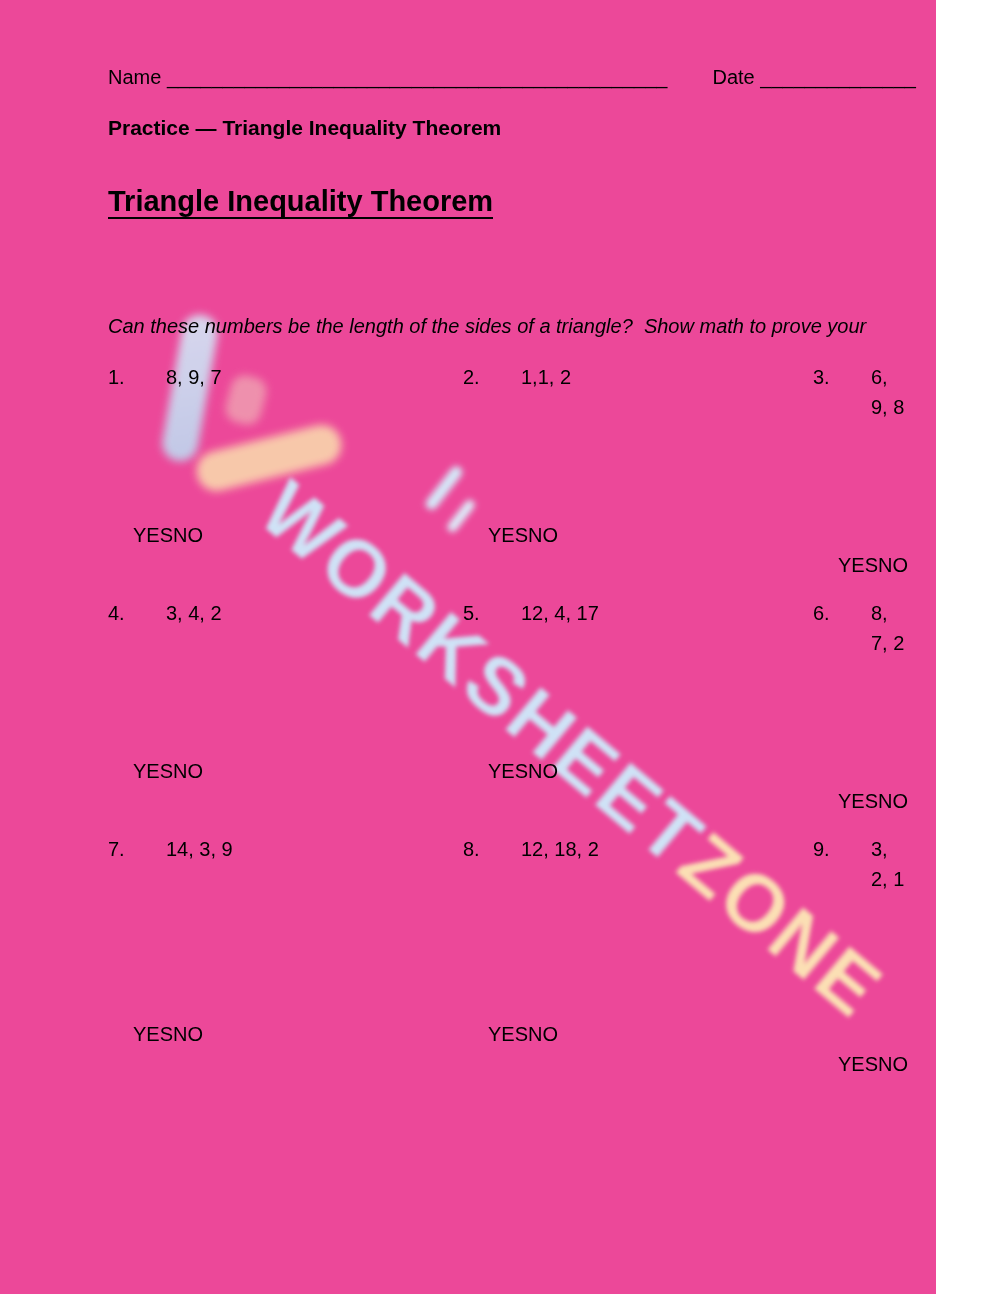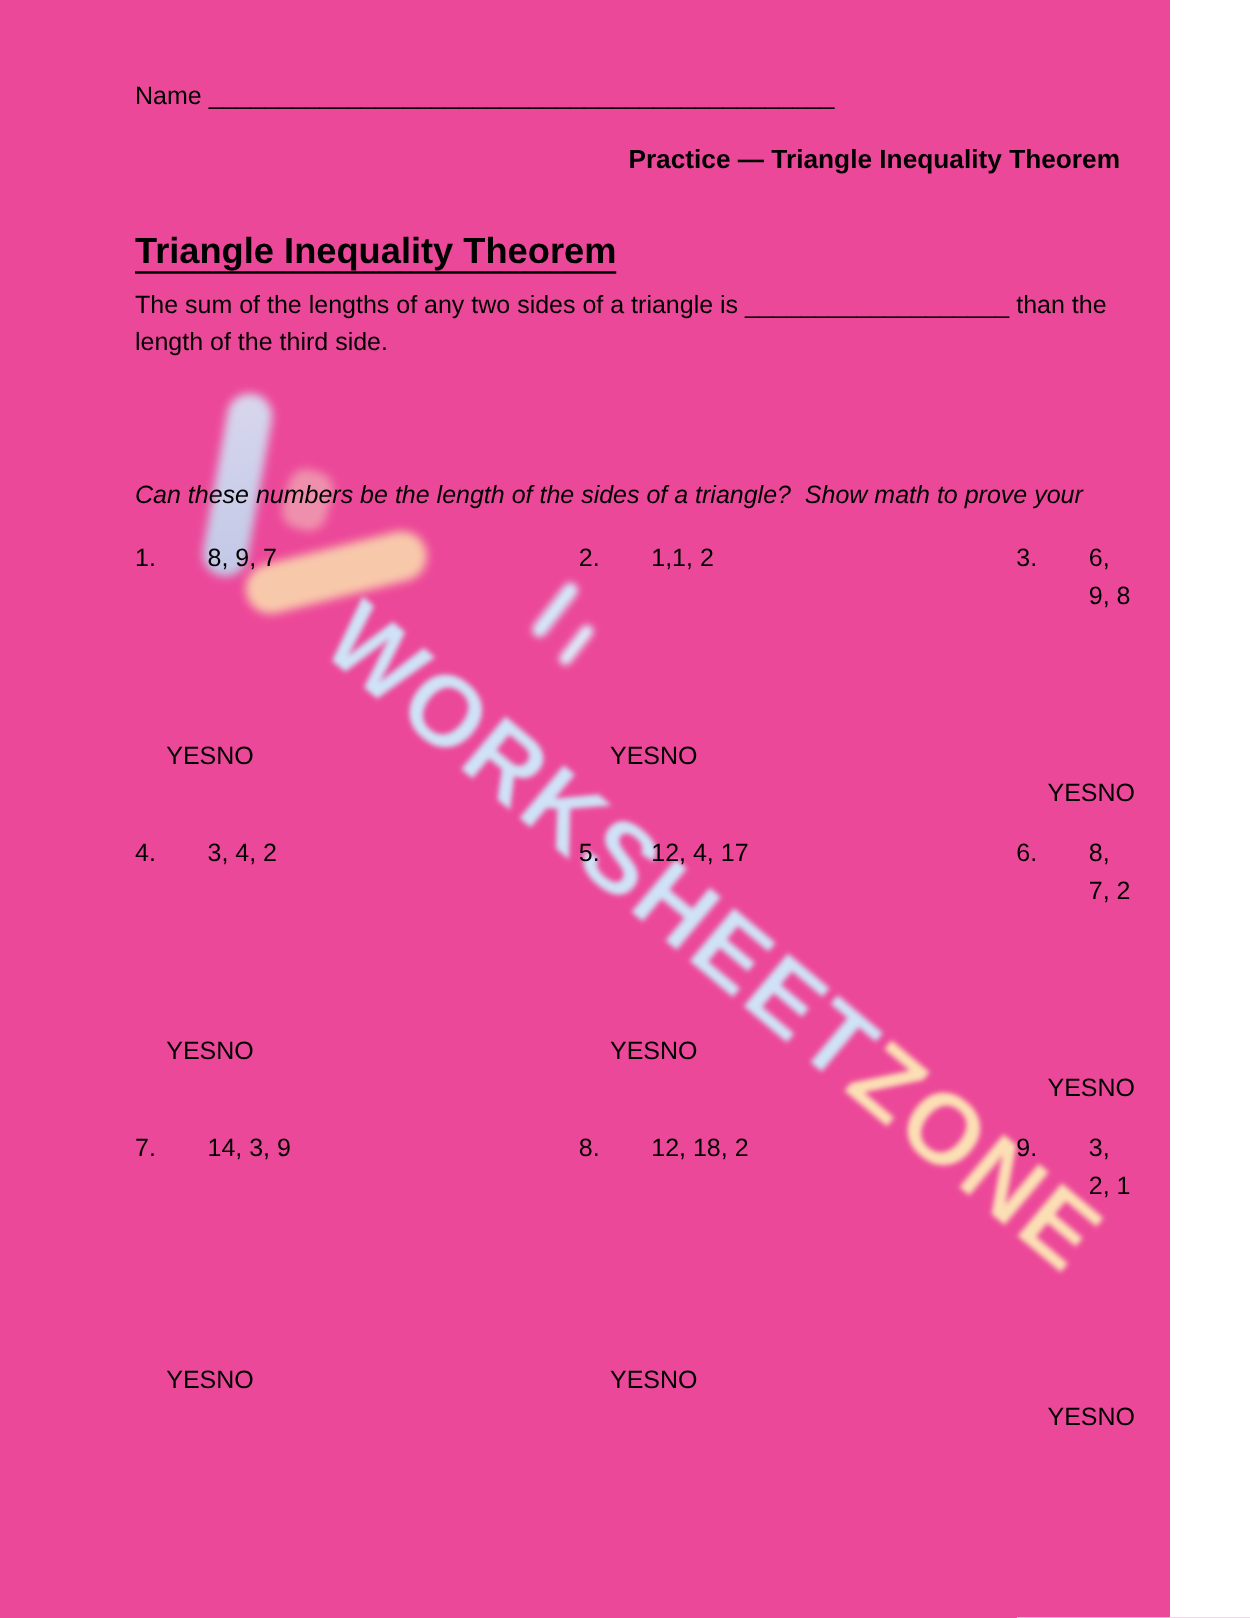--- a/index.html
+++ b/index.html
@@ -35,21 +35,21 @@
     white-space:nowrap;filter:blur(2px);
   }
   .wm-text .blue{color:#cfe2f6;}
   .wm-text .orange{color:#fbdfb4;}
   
   .content{position:relative;z-index:1;padding:60px 40px 0 60px;}
   .header-row{display:flex;margin-top:2px;white-space:pre;}
   .hdr-label{white-space:pre;}
   .blank{white-space:pre;letter-spacing:0;}
   .date-group{margin-left:45px;display:flex;}
-  .title{margin-top:21px;text-align:right;font-weight:700;font-size:21px;}
+  .title{margin-top:21px;text-align:left;font-weight:700;font-size:21px;}
   .section-heading{margin-top:43px;font-weight:700;font-size:29px;}
   .section-heading span{display:inline-block;border-bottom:2px solid #000;padding-bottom:1px;}
   .theorem-para{margin-top:10px;max-width:880px;white-space:pre-wrap;}
   .instructions{margin-top:92px;max-width:880px;white-space:pre-wrap;font-style:italic;}
   .problems-grid{
     margin-top:21px;
     display:grid;
     grid-template-columns:355px 350px 1fr;
     grid-auto-rows:236px;
   }
@@ -69,27 +69,27 @@
     <div class="wm-stroke wm-yellow"></div>
     <div class="wm-stroke wm-tick1"></div>
     <div class="wm-stroke wm-tick2"></div>
     <div class="wm-text"><span class="blue">WORKSHEET</span><span class="orange">ZONE</span></div>
   </div>
 
   <div class="content">
 
     <div class="header-row">
       <span class="hdr-label">Name </span><span class="blank">_____________________________________________</span>
+      <span class="date-group"><span class="hdr-label">Date </span><span class="blank">______________</span></span>
     </div>
 
     <div class="title">Practice — Triangle Inequality Theorem</div>
 
     <div class="section-heading"><span>Triangle Inequality Theorem</span></div>
 
-    <p class="theorem-para"><span>The sum of the lengths of any two sides of a triangle is </span><span class="blank">___________________</span><span> than the</span><br><span>length of the third side.</span></p>
 
     <p class="instructions"><span>Can these numbers be the length of the sides of a triangle?  Show math to prove your</span><br></p>
 
     <div class="problems-grid">
 
       <div class="cell">
         <div class="problem-line">
           <span class="problem-number">1.</span>
           <span class="problem-values">8, 9, 7</span>
         </div>

